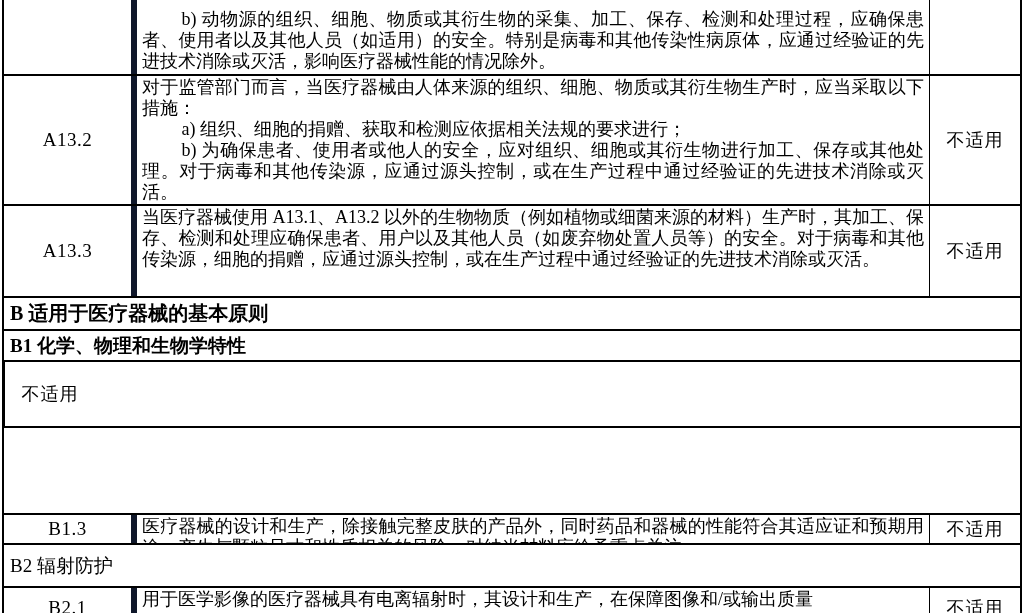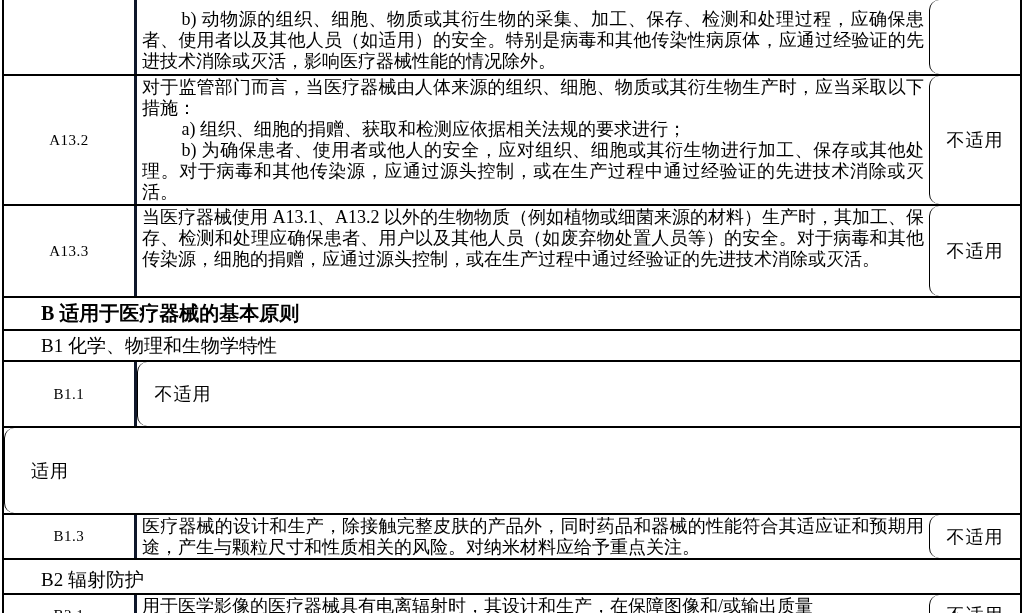--- a/index.html
+++ b/index.html
@@ -27,35 +27,35 @@
     align-items: stretch;
     border-bottom: 2px solid #000;
     overflow: hidden;
     background: #fff;
   }
   
   .r0 { height: 76px; }
   .r1 { height: 130px; }
   .r2 { height: 92px; }
   .r3 { height: 33px; }
-  .r4 { height: 31px; }
+  .r4 { height: 31px; font-weight: bold; }
   .r5 { height: 66px; }
   .r6 { height: 87px; }
-  .r7 { height: 45px; }
-  .r8 { height: 35px; align-items: flex-end; }
+  .r7 { height: 30px; }
+  .r8 { height: 43px; }
   .r9 { height: 40px; border-bottom: none; }
   .cell-id {
     box-sizing: border-box;
     width: 133px;
     flex: 0 0 133px;
-    border-right: 3px solid #0f172a;
+    border-right: 6px solid #0f172a;
     display: flex;
     align-items: center;
     justify-content: center;
-    font-size: 15px;
+    font-size: 19px;
     letter-spacing: 0.5px;
   }
   .cell-text {
     box-sizing: border-box;
     flex: 1 1 auto;
     min-width: 0;
     padding: 1px 5px 1px 5px;
     overflow: hidden;
   }
   .r0 .cell-text { padding-top: 9px; }
@@ -63,39 +63,37 @@
     box-sizing: border-box;
     width: 91px;
     flex: 0 0 91px;
     border-left: 1px solid #000;
     display: flex;
     align-items: center;
     justify-content: center;
     font-size: 18px;
     letter-spacing: 1px;
     white-space: nowrap;
-    border-radius: 10px;
   }
   .para {
     margin: 0;
     font-size: 18px;
     line-height: 21px;
     text-align: justify;
     text-justify: inter-ideograph;
   }
   .para.indent { text-indent: 2.2em; }
   .section-cell {
     box-sizing: border-box;
     flex: 1 1 auto;
     display: flex;
     align-items: center;
     padding: 2px 6px;
     font-size: 19px;
     line-height: 23px;
-    margin-left: 31px;
   }
   .row.bold .section-cell {
     font-weight: bold;
     font-size: 20px;
   }
 </style>
 </head>
 <body>
 
 <div class="doc-table">
@@ -123,25 +121,23 @@
         </div>
     <div class="cell-status">不适用</div>
   </div>
       <div class="row bold r3">
     <div class="section-cell">B 适用于医疗器械的基本原则</div>
   </div>
       <div class="row r4">
     <div class="section-cell">B1 化学、物理和生物学特性</div>
   </div>
       <div class="row r5">
-    <div class="cell-id">B1.1</div>
     <div class="cell-status">不适用</div>
   </div>
       <div class="row r6">
-    <div class="cell-status">适用</div>
   </div>
       <div class="row r7">
     <div class="cell-id">B1.3</div>
     <div class="cell-text">
           <p class="para">医疗器械的设计和生产，除接触完整皮肤的产品外，同时药品和器械的性能符合其适应证和预期用途，产生与颗粒尺寸和性质相关的风险。对纳米材料应给予重点关注。</p>
         </div>
     <div class="cell-status">不适用</div>
   </div>
       <div class="row r8">
     <div class="section-cell">B2 辐射防护</div>

